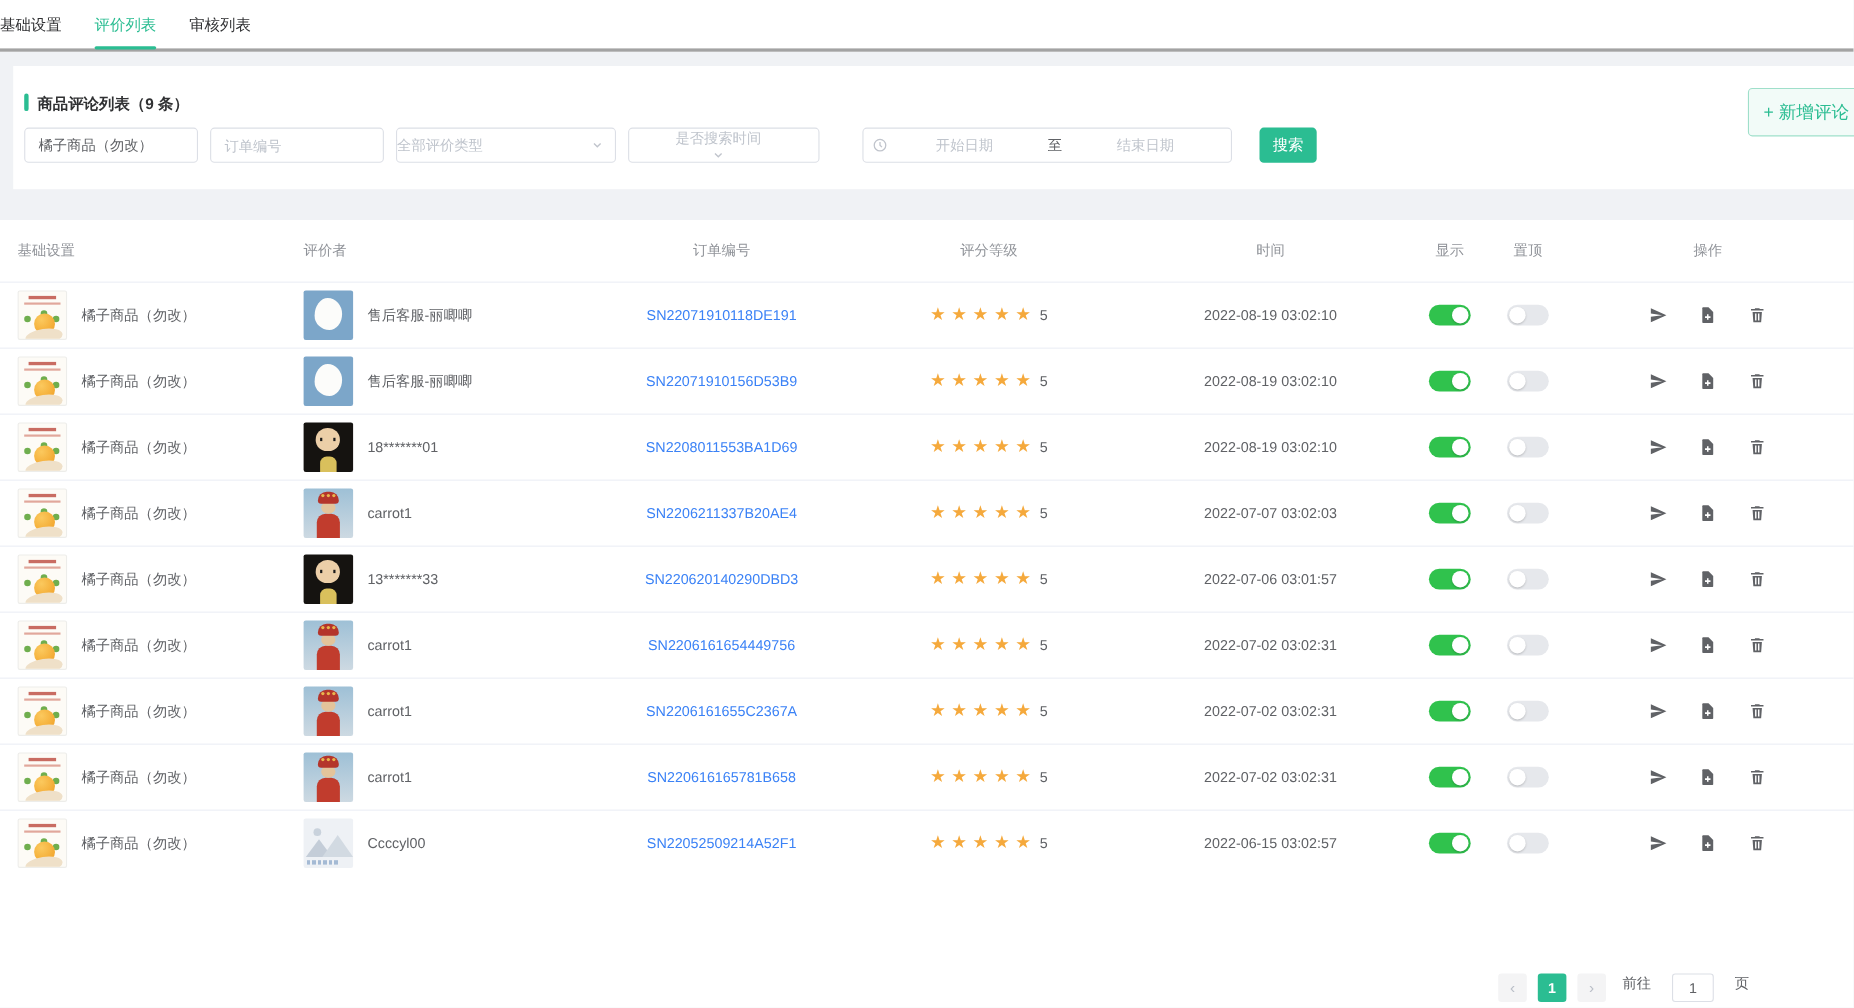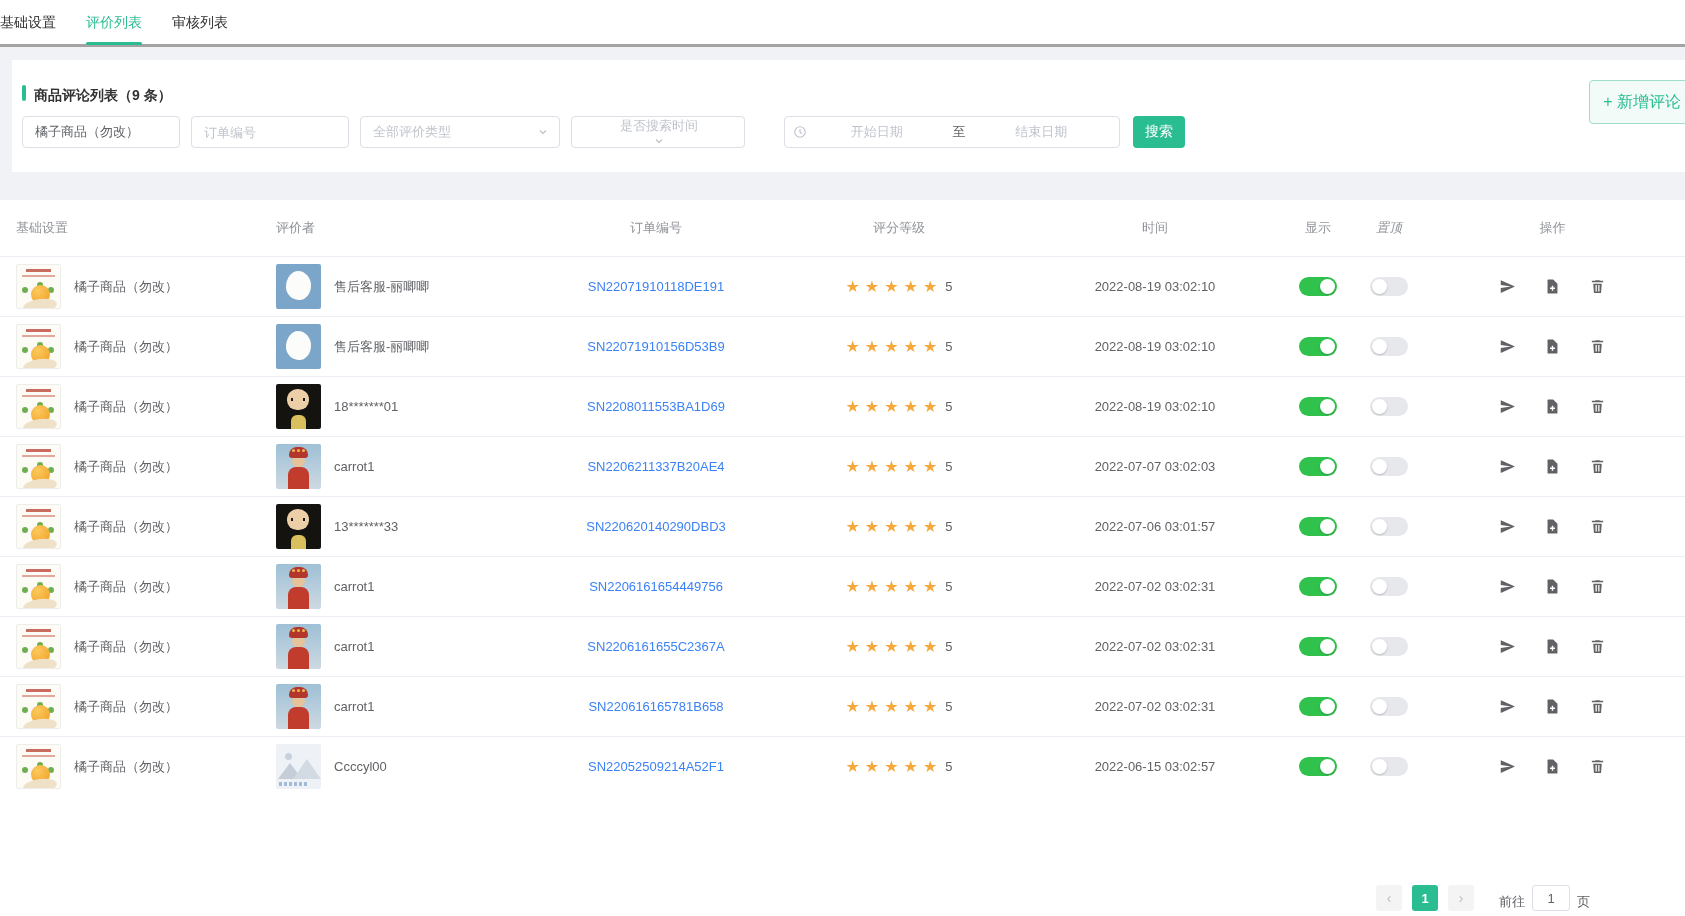--- a/index.html
+++ b/index.html
@@ -22,38 +22,38 @@
   .title-bar { position:absolute; left:10px; top:25px; width:4px; height:16px; background:#2bbd92; border-radius:2px; }
   .add-btn { position:absolute; right:2px; top:20px; height:44px; padding:0 13px; font-size:16px;
     color:#2bbd92; background:#f2fbf8; border:1px solid #9fdfca; border-radius:4px; cursor:pointer; }
   .filters { display:flex; align-items:center; gap:11px; padding:6px 0 0 10px; }
   .f-input, .f-select, .f-date { height:32px; border:1px solid #dcdfe6; border-radius:4px;
     background:#fff; font-size:13px; display:flex; align-items:center; }
   .f-input input { border:none; outline:none; width:100%; height:100%; padding:0 12px;
     font-size:13px; color:#606266; background:transparent; font-family:inherit; }
   .f-input input::placeholder { color:#bfc4cc; }
   .w1 { width:158px; } .w2 { width:158px; } .w3 { width:200px; } .w4 { width:174px;flex-direction:column; } .w5 { width:336px;margin-left:28px; }
-  .f-select { justify-content:space-between; padding:0 10px 0 12px; color:#bfc4cc; cursor:pointer; }
+  .f-select { justify-content:space-between; padding:0 10px 0 0; color:#bfc4cc; cursor:pointer; }
   .f-date { padding:0 8px; color:#bfc4cc; }
   .f-date .dpart { flex:1; text-align:center; }
   .f-date .dsep { color:#606266; padding:0 6px; }
   .search-btn { width:52px; height:32px; background:#2bbd92; color:#fff; border:none;
-    border-radius:4px; font-size:14px; cursor:pointer; margin-left:2px; font-family:inherit; }
+    border-radius:4px; font-size:14px; cursor:pointer; margin-left:14px; font-family:inherit; }
 
   
   .card2 { position:absolute; top:200px; left:0; width:1685px; height:716px; background:#fff; }
   .thead { display:flex; align-items:center; height:56px; font-size:13px; color:#909399; }
   .trow { display:flex; align-items:center; height:60px; border-top:1px solid #ebeef5; font-size:13px; color:#606266; }
   .c1 { flex:0 0 276px; padding-left:16px; display:flex; align-items:center; }
   .c2 { flex:0 0 270px; display:flex; align-items:center; }
   .c3 { flex:0 0 220px; text-align:center; justify-content:center; }
   .c4 { flex:0 0 266px; display:flex; align-items:center; justify-content:center; }
   .c5 { flex:0 0 246px; text-align:center; }
   .c6 { flex:0 0 80px; display:flex; justify-content:center; }
-  .c7 { flex:0 0 62px; display:flex; justify-content:center;font-style:italic; }
+  .c7 { flex:0 0 62px; display:flex; justify-content:center; }
   .c8 { flex:1 1 auto; display:flex; justify-content:center; align-items:center; gap:28px; }
   .thead .c3, .thead .c5 { text-align:center; }
   .thead .c4 { justify-content:center; }
 
   .order-link { color:#3b82f6; cursor:pointer; text-decoration:none; }
   .star { color:#f5a93c; font-size:16px; margin-right:5px; line-height:1; }
   .rating-num { color:#606266; margin-left:3px; }
 
   
   .thumb { width:45px; height:45px; background:#fdfbf6; border:1px solid #ededea; border-radius:2px;
@@ -107,21 +107,21 @@
     background:#fff; box-shadow:0 1px 2px rgba(0,0,0,.2); }
   .toggle.on .knob { right:2px; } .toggle.off .knob { left:2px; }
 
   .act-icon { width:17px; height:17px; cursor:pointer; fill:#606266; }
 
   
   .pager { position:absolute; right:95px; top:685px; display:flex; align-items:center; font-size:13px; color:#606266; }
   .pg-btn { width:26px; height:26px; border-radius:3px; background:#f4f4f5; color:#b9bec7;
     display:flex; align-items:center; justify-content:center; font-size:14px; cursor:pointer; margin:0 5px; }
   .pg-btn.active { background:#2bbd92; color:#fff; font-weight:bold; font-size:13px; }
-  .goto { margin-left:20px; display:flex; align-items:flex-end; gap:7px; }
+  .goto { margin-left:10px; display:flex; align-items:flex-start; gap:19px; }
   .goto input { width:38px; height:26px; border:1px solid #dcdfe6; border-radius:3px;
     text-align:center; font-size:13px; color:#606266; outline:none; font-family:inherit; }
 </style>
 </head>
 <body>
 
 <div class="tabbar">
   <div class="tab">基础设置</div>
   <div class="tab active">评价列表</div>
   <div class="tab">审核列表</div>

